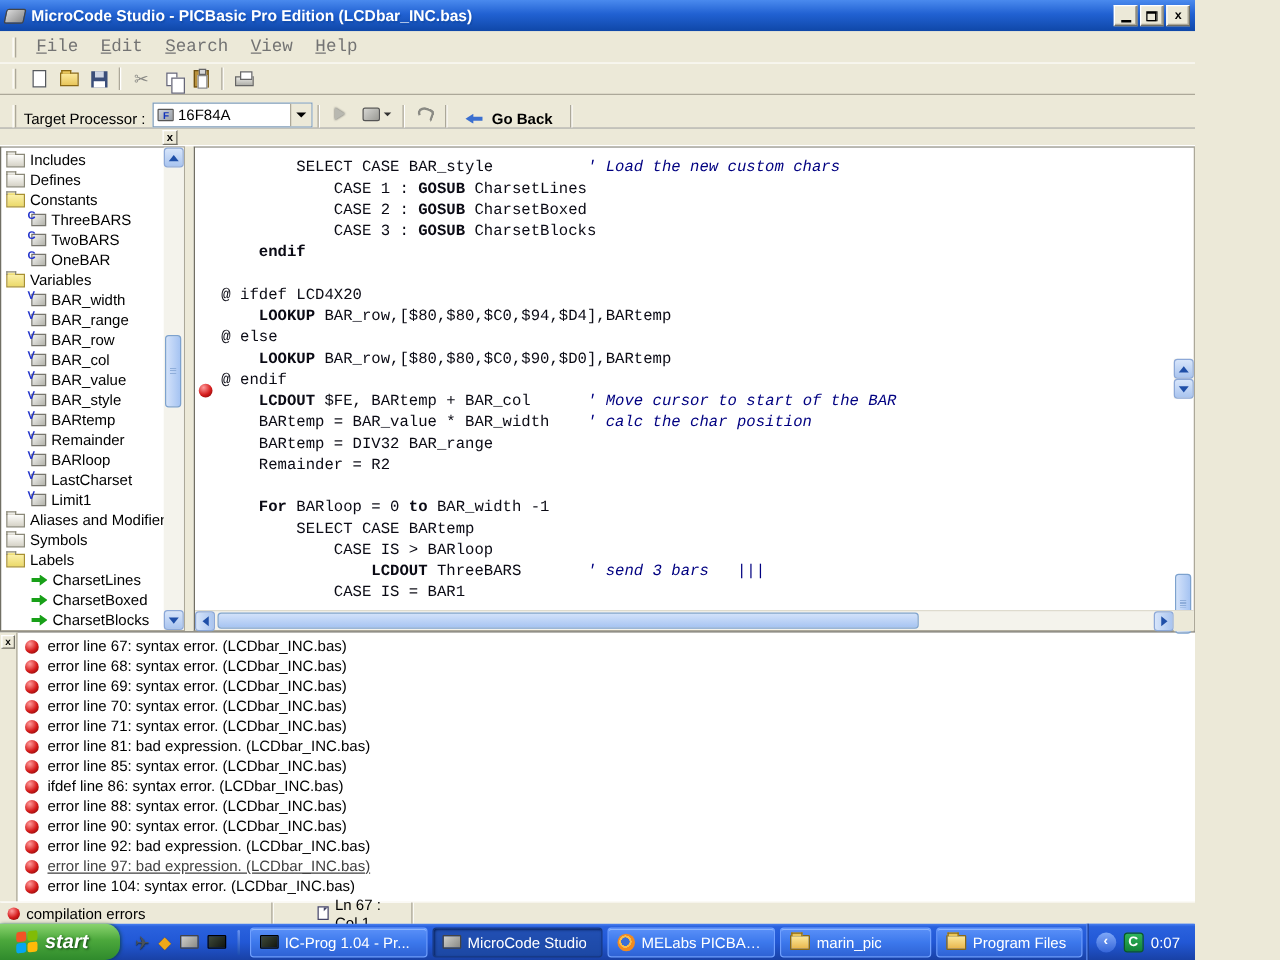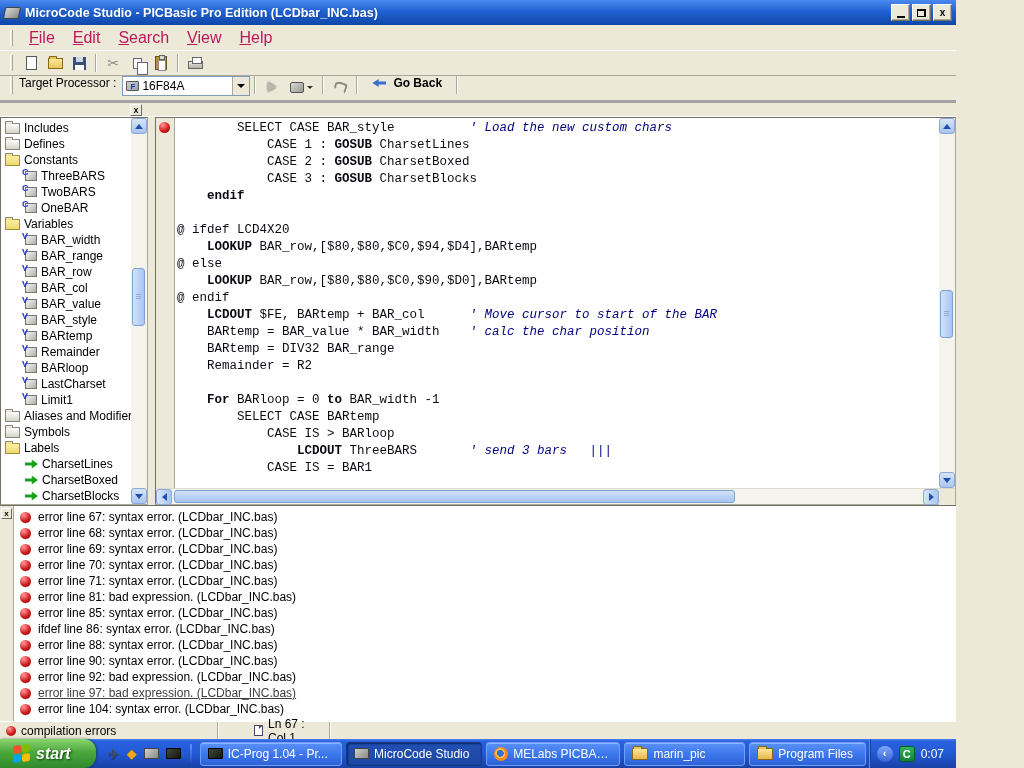--- a/index.html
+++ b/index.html
@@ -13,21 +13,21 @@
   .winbtns { display:flex; gap:2px; }
   .winbtn { width:19px; height:17px; background:#ECE9D8; border:1px solid #fff; border-right-color:#716F64; border-bottom-color:#716F64; box-shadow:inset -1px -1px 0 #ACA899; display:flex; align-items:center; justify-content:center; font-size:10px; font-weight:bold; color:#000; }
   .glyph-min { width:8px; height:2px; background:#000; margin-top:8px; }
   .glyph-restore { width:9px; height:8px; position:relative; }
   .glyph-restore::before { content:""; position:absolute; right:0; top:0; width:6px; height:5px; border:1px solid #000; border-top-width:2px; }
   .glyph-restore::after { content:""; position:absolute; left:0; bottom:0; width:6px; height:5px; border:1px solid #000; border-top-width:2px; background:#ECE9D8; }
 
   
   .menubar { height:26px; background:#ECE9D8; border-bottom:1px solid #fff; display:flex; align-items:center; padding-left:10px; gap:2px; flex:none; }
   .menubar .grip { width:3px; height:16px; border-left:1px solid #fff; border-right:1px solid #ACA899; margin-right:6px; }
-  .menu-item { padding:3px 8px; font-size:16px; color:#be185d; }
+  .menu-item { padding:3px 8px; font-size:14px; color:#737373;font-family:Liberation Mono, monospace; }
   .menu-item u { text-decoration:underline; }
 
   
   .toolbar { height:25px; background:#ECE9D8; border-bottom:1px solid #ACA899; display:flex; align-items:center; padding-left:10px; flex:none; }
   .toolbar .grip { width:3px; height:16px; border-left:1px solid #fff; border-right:1px solid #ACA899; margin-right:6px; }
   .tbtn { width:24px; height:22px; display:flex; align-items:center; justify-content:center; }
   .tsep { width:2px; height:18px; border-left:1px solid #ACA899; border-right:1px solid #fff; margin:0 4px; }
 
   
   .ico { display:inline-block; position:relative; }
@@ -40,21 +40,21 @@
   .ico-cut { font-size:14px; color:#8a8a86; line-height:1; }
   .ico-copy { width:9px; height:11px; background:#fff; border:1px solid #667; }
   .ico-copy::before { content:""; position:absolute; left:3px; top:3px; width:9px; height:11px; background:#fff; border:1px solid #667; }
   .ico-paste { width:12px; height:14px; background:#B8913C; border:1px solid #6e5112; }
   .ico-paste::before { content:""; position:absolute; left:2px; top:3px; width:6px; height:9px; background:#fff; border:1px solid #888; }
   .ico-paste::after { content:""; position:absolute; left:3px; top:-2px; width:4px; height:3px; background:#d8d8d8; border:1px solid #666; }
   .ico-print { width:15px; height:8px; background:linear-gradient(#e8e8e4,#b0b0aa); border:1px solid #666; margin-top:4px; }
   .ico-print::before { content:""; position:absolute; top:-5px; left:3px; width:8px; height:5px; background:#fff; border:1px solid #666; }
 
   
-  .procbar { height:27px; background:#ECE9D8; border-bottom:3px solid #a3a3a3; display:flex; align-items:flex-start; padding-left:10px; flex:none; }
+  .procbar { height:27px; background:#ECE9D8; border-bottom:1px solid #a3a3a3; display:flex; align-items:flex-end; padding-left:10px; flex:none; }
   .procbar .grip { width:3px; height:18px; border-left:1px solid #fff; border-right:1px solid #ACA899; margin-right:6px; }
   .proc-label { font-size:12px; margin-right:6px; }
   .combo { display:flex; height:20px; border:1px solid #7F9DB9; background:#fff; width:128px; }
   .combo-field { flex:1; display:flex; align-items:center; padding-left:3px; gap:3px; font-size:12px; }
   .chipF { width:13px; height:10px; background:linear-gradient(135deg,#cfd4da,#9aa0a8); border:1px solid #555; border-radius:1px; position:relative; font-size:8px; font-weight:bold; color:#1133BB; line-height:9px; text-align:center; }
   .combo-btn { width:17px; background:#ECE9D8; border-left:1px solid #ACA899; display:flex; align-items:center; justify-content:center; }
   .arr-down { width:0; height:0; border-left:4px solid transparent; border-right:4px solid transparent; border-top:4px solid #000; }
   .play-tri { width:0; height:0; border-top:5px solid transparent; border-bottom:5px solid transparent; border-left:8px solid #b8b8b0; filter:drop-shadow(0 0 1px #555); }
   .ico-burn { width:14px; height:11px; background:linear-gradient(135deg,#d6d6d2,#9a9a94); border:1px solid #555; border-radius:2px; }
   .mini-drop { width:0; height:0; border-left:3px solid transparent; border-right:3px solid transparent; border-top:3px solid #333; margin-left:3px; }
@@ -74,21 +74,21 @@
   .i-folder::before,.i-folder-open::before { content:""; position:absolute; top:-3px; left:-1px; width:6px; height:2px; background:inherit; border:1px solid #8A8878; border-bottom:none; }
   .i-folder-open { background:linear-gradient(#FBF0A8,#EBD96A); border-color:#A89030; }
   .i-cube { width:12px; height:10px; background:linear-gradient(135deg,#f2f2f0,#b4b4ac); border:1px solid #77766e; position:relative; flex:none; margin-left:2px; }
   .i-cube::after { position:absolute; left:-4px; top:-5px; font-size:9px; font-weight:bold; color:#2233CC; font-family:"Liberation Sans",sans-serif; }
   .i-const::after { content:"C"; }
   .i-var::after { content:"V"; }
   .i-label { width:13px; height:9px; background:#18A018; clip-path:polygon(0 32%,52% 32%,52% 0,100% 50%,52% 100%,52% 68%,0 68%); flex:none; margin-left:2px; }
   .splitter { width:7px; background:#ECE9D8; flex:none; }
 
   .editor { flex:1; border:1px solid #716F64; border-right-color:#ACA899; border-bottom-color:#ACA899; background:#fff; display:flex; flex-direction:column; min-width:0; }
-  .editor-body { flex:1; display:flex; min-height:0; }
+  .editor-body { flex:1; display:flex; min-height:0;align-items:center; }
   .gutter { width:19px; background:#ECE9D8; border-right:1px solid #ACA899; flex:none; position:relative; }
   .gutter .sphere { position:absolute; top:4px; left:3px; }
   .code { flex:1; overflow:hidden; padding:2px 0 0 2px; font-family:"Liberation Mono","DejaVu Sans Mono",monospace; font-size:12.5px; line-height:17px; color:#0a0a14; }
   .code-line { white-space:pre; height:17px; }
   .code .kw { font-weight:bold; }
   .code .cm { color:#000080; font-style:italic; }
 
   
   .sbv { width:16px; background:#F4F3EC; flex:none; display:flex; flex-direction:column; position:relative; }
   .sbh { height:16px; background:#F4F3EC; flex:none; display:flex; position:relative; border-top:1px solid #dedbce; }

